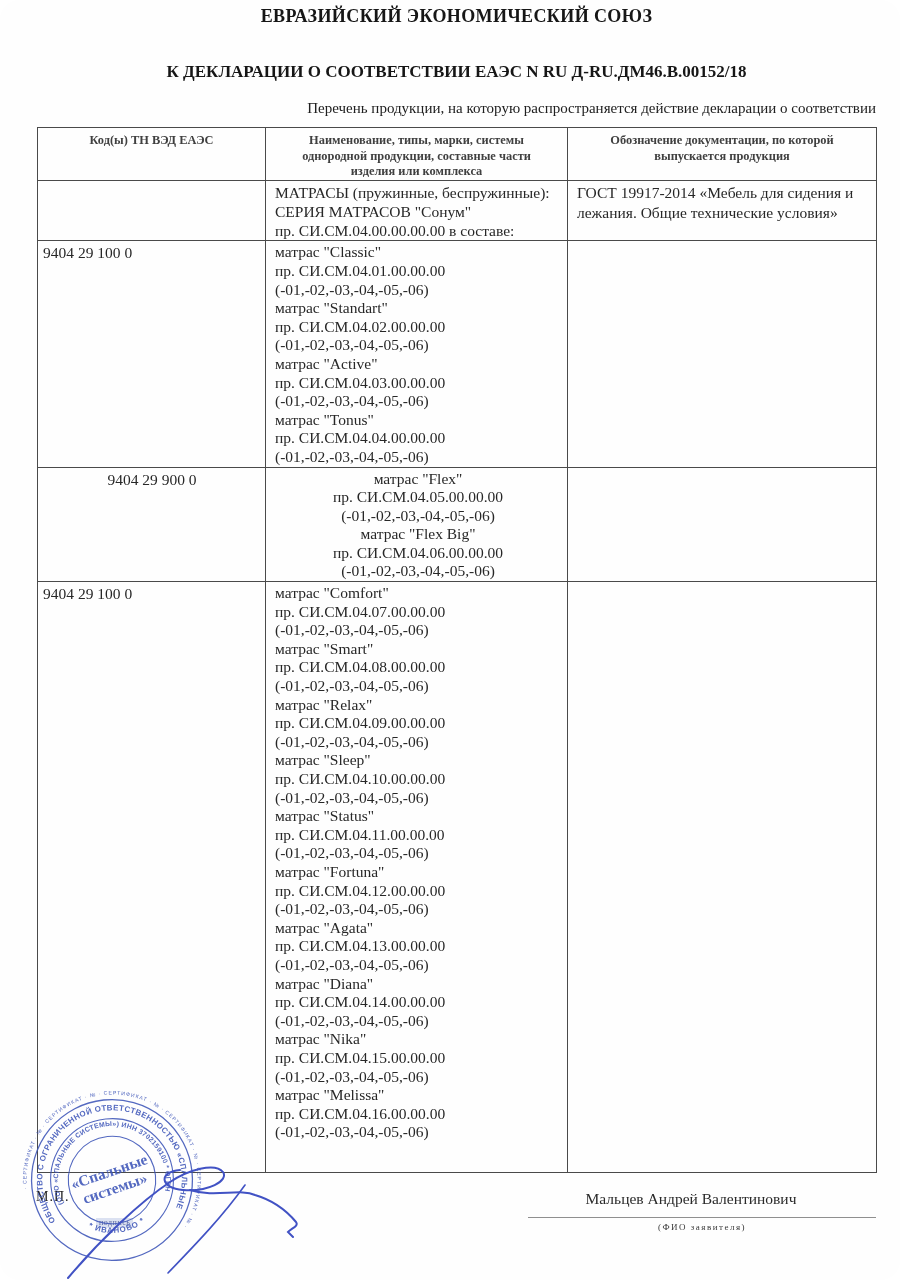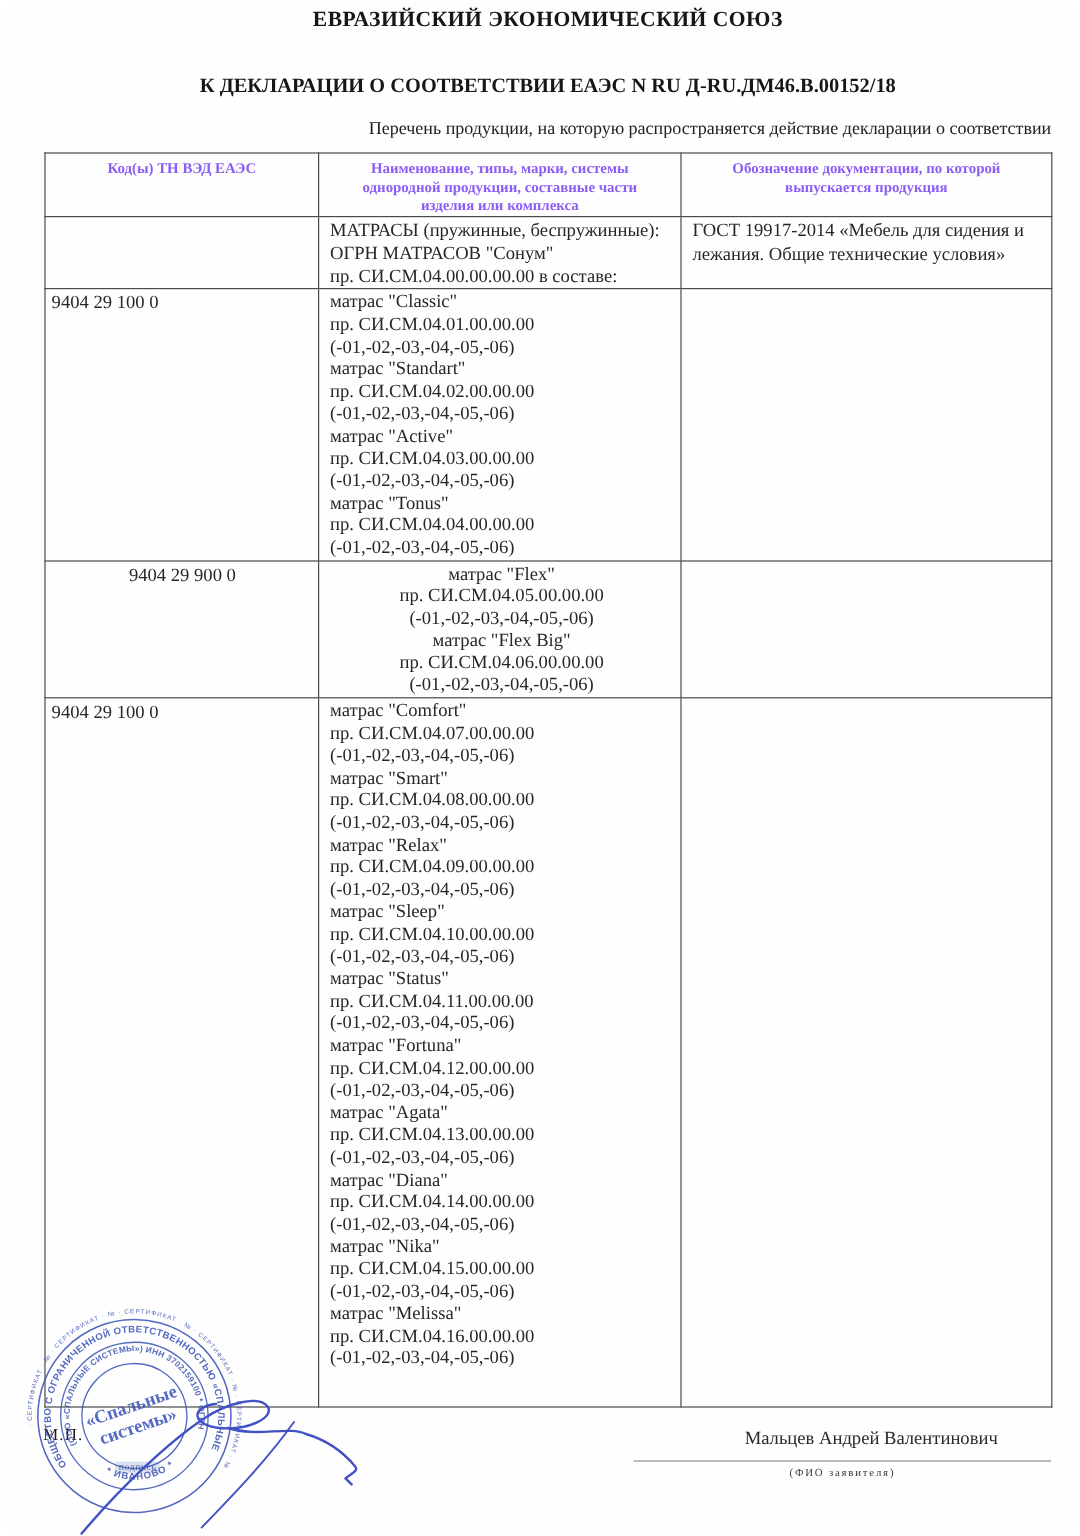--- a/index.html
+++ b/index.html
@@ -17,33 +17,33 @@
   table.doc{
     position:absolute;left:37px;top:127px;width:839px;
     border-collapse:collapse;table-layout:fixed;
   }
   table.doc th, table.doc td{
     border:1px solid #4a4a4a;vertical-align:top;overflow:hidden;
     font-weight:normal;color:#272727;
   }
   table.doc th{
     font-size:12.4px;line-height:15.5px;font-weight:bold;text-align:center;
-    padding:5px 14px 0 14px;color:#8b5cf6;
+    padding:5px 14px 0 14px;color:#404040;
   }
   td.code{font-size:15.5px;line-height:18.6px;padding:3px 4px 0 5px;white-space:pre-line;}
   td.name{font-size:15.5px;line-height:18.6px;padding:2px 6px 0 9px;white-space:pre-line;}
   td.name.lead{line-height:19.3px;}
   td.doccol{font-size:15.5px;line-height:20px;padding:2px 6px 0 9px;white-space:pre-line;}
 
   .mp{position:absolute;left:36px;top:1189px;font-size:14px;letter-spacing:1px;color:#1c1c1c;}
   .podpis{
     position:absolute;left:96px;top:1218px;font-size:8px;letter-spacing:.5px;
     color:#55639f;background:rgba(130,150,210,.28);padding:0 3px;line-height:10px;
   }
-  .fio-name{position:absolute;left:552px;top:1190px;width:348px;text-align:center;font-size:15.5px;color:#2a2a2a;}
+  .fio-name{position:absolute;left:517px;top:1190px;width:348px;text-align:center;font-size:15.5px;color:#2a2a2a;}
   .fio-line{position:absolute;left:528px;top:1217px;width:348px;border-top:1px solid #8f8f8f;height:0;}
   .fio-cap{position:absolute;left:528px;top:1222px;width:348px;text-align:center;font-size:9px;letter-spacing:1.5px;color:#3a3a3a;}
 
   .stamp{position:absolute;left:19px;top:1087px;width:186px;height:186px;transform:rotate(-6deg);opacity:.88;}
   .stamp text{fill:#3d55b8;}
   .stamp circle{stroke:#3d55b8;fill:none;}
   .sig{position:absolute;left:40px;top:1140px;width:280px;height:140px;}
   .sig path{stroke:#4152c4;fill:none;stroke-linecap:round;}
 </style>
 </head>
@@ -65,21 +65,21 @@
         <tr style="height: 50px;">
           <th>Код(ы) ТН ВЭД ЕАЭС</th>
           <th>Наименование, типы, марки, системы однородной продукции, составные части изделия или комплекса</th>
           <th>Обозначение документации, по которой выпускается продукция</th>
         </tr>
       </thead>
       <tbody>
         <tr style="height: 60px;">
           <td class="code"></td>
           <td class="name lead">МАТРАСЫ (пружинные, беспружинные):
-ОГРН МАТРАСОВ "Сонум"
+СЕРИЯ МАТРАСОВ "Сонум"
 пр. СИ.СМ.04.00.00.00.00 в составе:</td>
           <td class="doccol">ГОСТ 19917-2014 «Мебель для сидения и
 лежания. Общие технические условия»</td>
         </tr>
         <tr style="height: 226px;">
           <td class="code">9404 29 100 0</td>
           <td class="name">матрас "Classic"
 пр. СИ.СМ.04.01.00.00.00
 (-01,-02,-03,-04,-05,-06)
 матрас "Standart"

